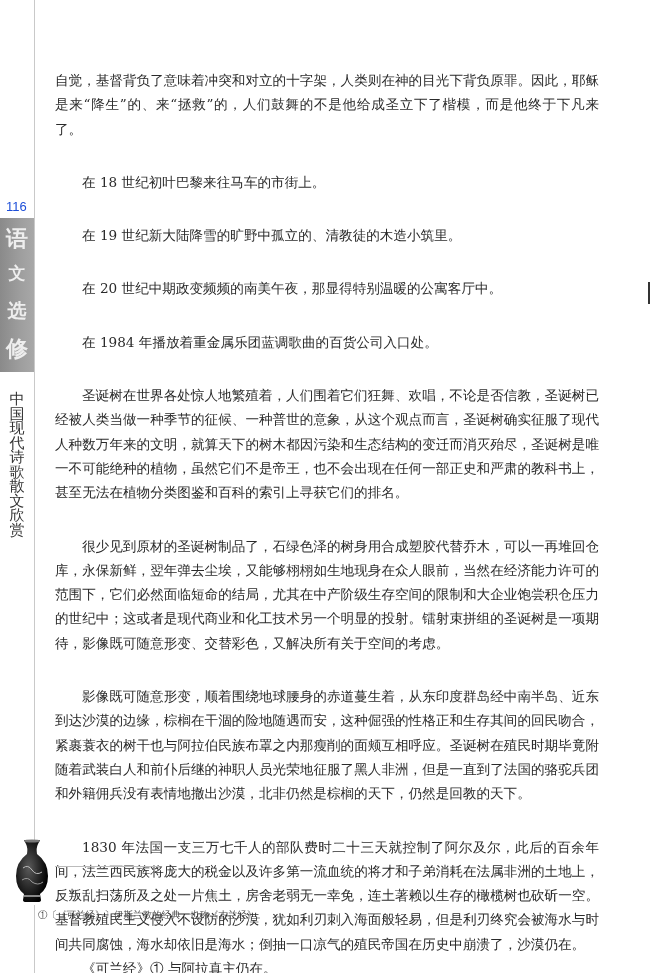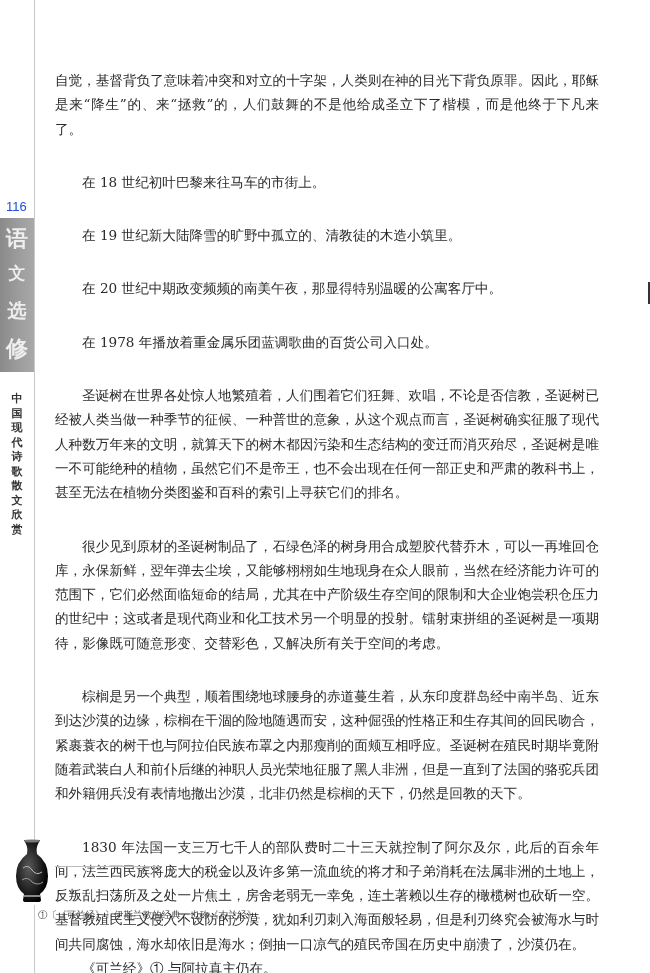--- a/index.html
+++ b/index.html
@@ -6,22 +6,22 @@
   body { width:650px; height:973px; background:#ffffff; position:relative; overflow:hidden;
          font-family: "DejaVu Serif", "Liberation Serif", serif; color:#2a2a2a; }
   .margin-rule { position:absolute; left:34px; top:0; width:1px; height:973px; background:#c9c9c9; }
   .margin-rule.gap { background:#fff; top:845px; height:60px; }
   .page-number { position:absolute; left:6px; top:199px; font-family:"Liberation Sans", "DejaVu Sans", sans-serif;
                  font-size:13px; color:#1d4ed8; }
   .section-tab { position:absolute; left:0; top:218px; width:34px; height:154px;
                  background:linear-gradient(90deg,#8a8a8a,#9e9e9e 60%,#a8a8a8); }
   .section-tab span { position:absolute; left:0; width:34px; text-align:center; color:#eeeeee;
                  font-size:22px; font-weight:bold; }
-  .book-series { position:absolute; left:9px; top:392px; width:16px; font-size:11px; line-height:14.5px;
-                 color:#333; text-align:center; word-break:break-all;font-weight:bold; }
+  .book-series { position:absolute; left:9px; top:392px; width:16px; font-size:15px; line-height:14.5px;
+                 color:#333; text-align:center; word-break:break-all; }
   .vase { position:absolute; left:14px; top:838px; width:36px; height:66px; }
   .content { position:absolute; left:55px; top:68px; width:544px; font-size:13.6px; line-height:24.3px;
              text-align:justify; }
   .content p { margin:0; }
   .content p.indent { text-indent:27px;margin-top:29px; }
   .content p.verse { text-indent:27px; }
   .footnote-rule { position:absolute; left:55px; top:866px; width:104px; height:1px; background:#bbb; }
   .footnote { position:absolute; left:38px; top:876px; font-size:9.5px; color:#444;margin-top:33px; }
   .edge-mark { position:absolute; left:648px; top:282px; width:2px; height:22px; background:#333; }
 </style>
@@ -55,24 +55,24 @@
   <path d="M8 42 Q14 38 18 44 Q24 48 29 44" stroke="#999" stroke-width="1" fill="none"></path>
   <ellipse cx="18" cy="3" rx="8" ry="1.6" fill="#777"></ellipse>
   <rect x="10" y="57" width="16" height="2" fill="#888"></rect>
 </svg>
 
 <div class="content">
   <p>自觉，基督背负了意味着冲突和对立的十字架，人类则在神的目光下背负原罪。因此，耶稣是来“降生”的、来“拯救”的，人们鼓舞的不是他给成圣立下了楷模，而是他终于下凡来了。</p>
   <p class="indent">在 18 世纪初叶巴黎来往马车的市街上。</p>
   <p class="indent">在 19 世纪新大陆降雪的旷野中孤立的、清教徒的木造小筑里。</p>
   <p class="indent">在 20 世纪中期政变频频的南美午夜，那显得特别温暖的公寓客厅中。</p>
-  <p class="indent">在 1978 年播放着重金属乐团蓝调歌曲的百货公司入口处。</p>
+  <p class="indent">在 1984 年播放着重金属乐团蓝调歌曲的百货公司入口处。</p>
   <p class="indent">圣诞树在世界各处惊人地繁殖着，人们围着它们狂舞、欢唱，不论是否信教，圣诞树已经被人类当做一种季节的征候、一种普世的意象，从这个观点而言，圣诞树确实征服了现代人种数万年来的文明，就算天下的树木都因污染和生态结构的变迁而消灭殆尽，圣诞树是唯一不可能绝种的植物，虽然它们不是帝王，也不会出现在任何一部正史和严肃的教科书上，甚至无法在植物分类图鉴和百科的索引上寻获它们的排名。</p>
   <p class="indent">很少见到原材的圣诞树制品了，石绿色泽的树身用合成塑胶代替乔木，可以一再堆回仓库，永保新鲜，翌年弹去尘埃，又能够栩栩如生地现身在众人眼前，当然在经济能力许可的范围下，它们必然面临短命的结局，尤其在中产阶级生存空间的限制和大企业饱尝积仓压力的世纪中；这或者是现代商业和化工技术另一个明显的投射。镭射束拼组的圣诞树是一项期待，影像既可随意形变、交替彩色，又解决所有关于空间的考虑。</p>
-  <p class="indent">棕榈是另一个典型，顺着围绕地球腰身的赤道蔓生着，从东印度群岛经中南半岛、近东到达沙漠的边缘，棕榈在干涸的险地随遇而安，这种倔强的性格正和生存其间的回民吻合，紧裹蓑衣的树干也与阿拉伯民族布罩之内那瘦削的面颊互相呼应。圣诞树在殖民时期毕竟附随着武装白人和前仆后继的神职人员光荣地征服了黑人非洲，但是一直到了法国的骆驼兵团和外籍佣兵没有表情地撤出沙漠，北非仍然是棕榈的天下，仍然是回教的天下。</p>
+  <p class="indent">影像既可随意形变，顺着围绕地球腰身的赤道蔓生着，从东印度群岛经中南半岛、近东到达沙漠的边缘，棕榈在干涸的险地随遇而安，这种倔强的性格正和生存其间的回民吻合，紧裹蓑衣的树干也与阿拉伯民族布罩之内那瘦削的面颊互相呼应。圣诞树在殖民时期毕竟附随着武装白人和前仆后继的神职人员光荣地征服了黑人非洲，但是一直到了法国的骆驼兵团和外籍佣兵没有表情地撤出沙漠，北非仍然是棕榈的天下，仍然是回教的天下。</p>
   <p class="indent">1830 年法国一支三万七千人的部队费时二十三天就控制了阿尔及尔，此后的百余年间，法兰西民族将庞大的税金以及许多第一流血统的将才和子弟消耗在法属非洲的土地上，反叛乱扫荡所及之处一片焦土，房舍老弱无一幸免，连土著赖以生存的橄榄树也砍斫一空。基督教殖民主义侵入不设防的沙漠，犹如利刃刺入海面般轻易，但是利刃终究会被海水与时间共同腐蚀，海水却依旧是海水；倒抽一口凉气的殖民帝国在历史中崩溃了，沙漠仍在。</p>
   <p class="verse">《可兰经》① 与阿拉真主仍在。</p>
   <p class="verse">落后、贫穷、挺立在大苍茫中。</p>
   <p class="verse">挺立在大苍茫中，和烈阳、风沙僵持的棕榈仍在。</p>
   <p class="verse">喜欢打嗑却不可屈服的民族仍在。</p>
 </div>
 
 <div class="footnote-rule"></div>
 <div class="footnote">①〔《可兰经》〕伊斯兰教的经典，也称《古兰经》。</div>
 

